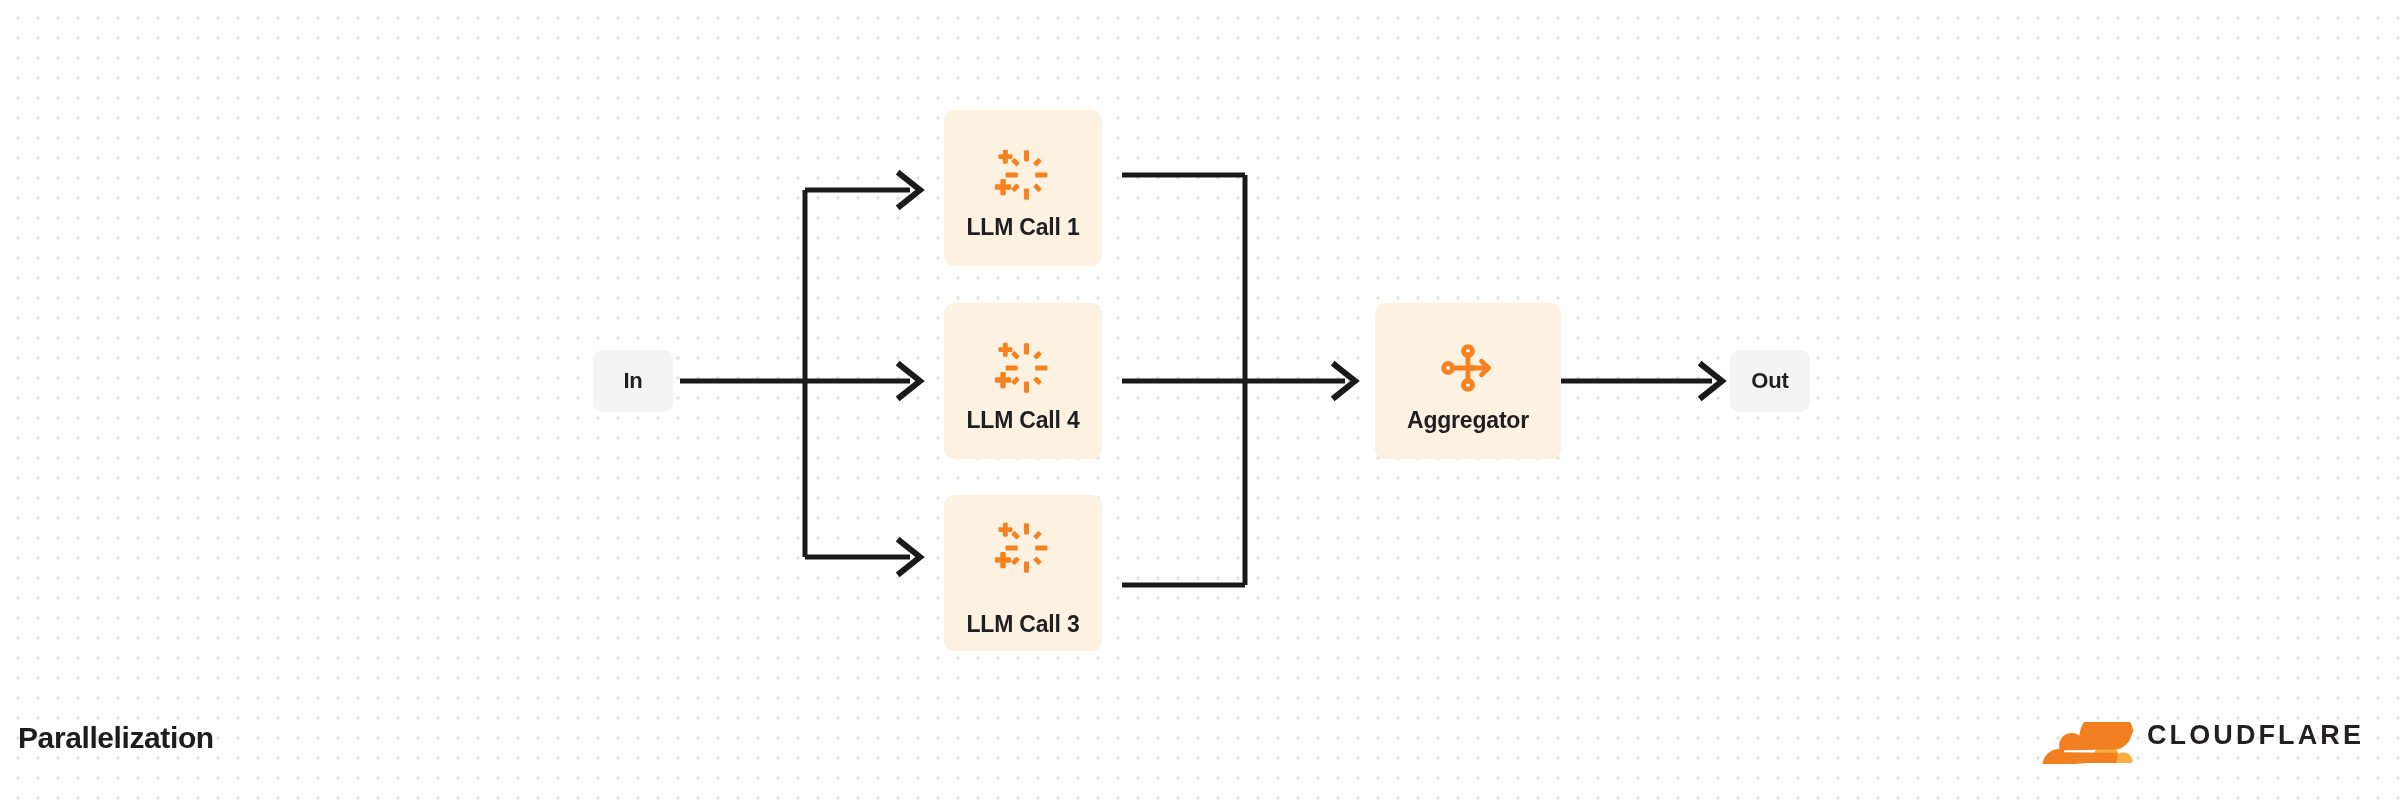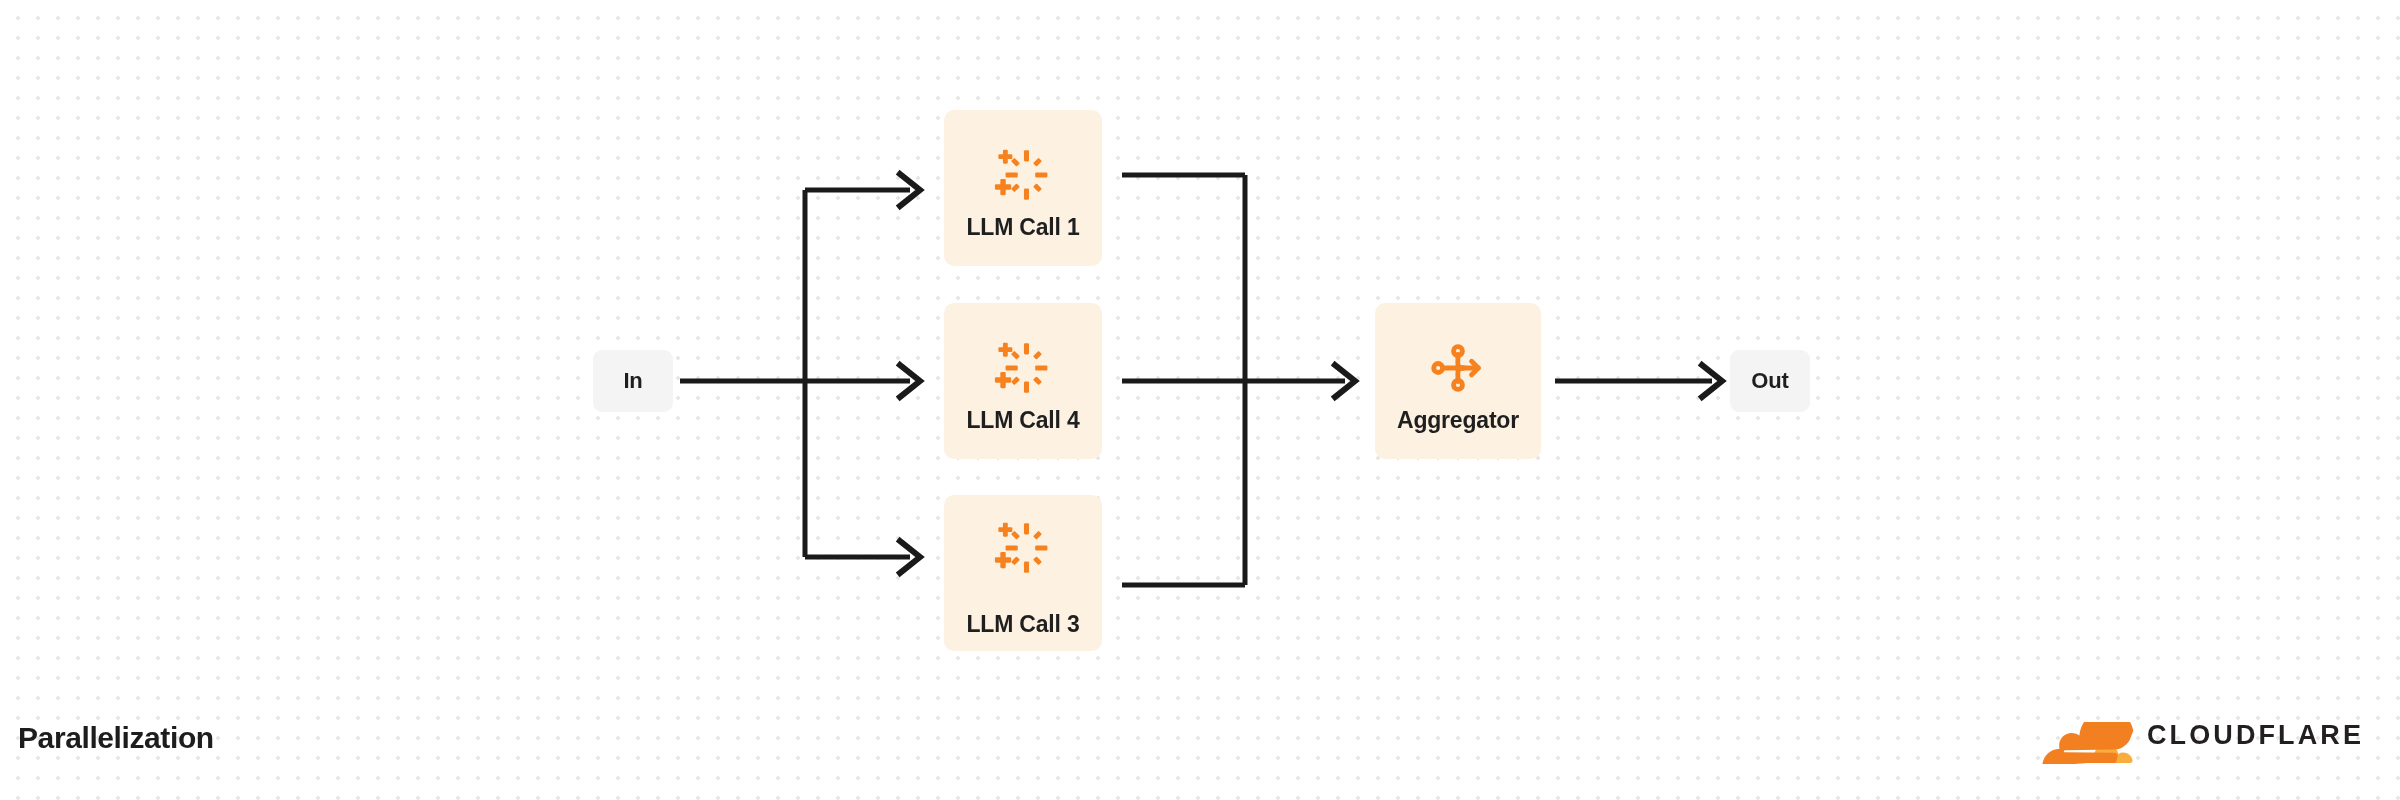--- a/index.html
+++ b/index.html
@@ -43,21 +43,21 @@
     border-radius: 10px;
   }
 
   .node-llm {
     width: 158px;
     height: 156px;
     background: #fdf1e2;
     padding-top: 6px;
   }
   .node-agg {
-    width: 166px;
+    width: 186px;
     height: 156px;
     background: #fdf1e2;
     padding-top: 6px;
   }
   .node-io {
     width: 80px;
     height: 62px;
     background: #f4f4f5;
     border-radius: 9px;
   }

